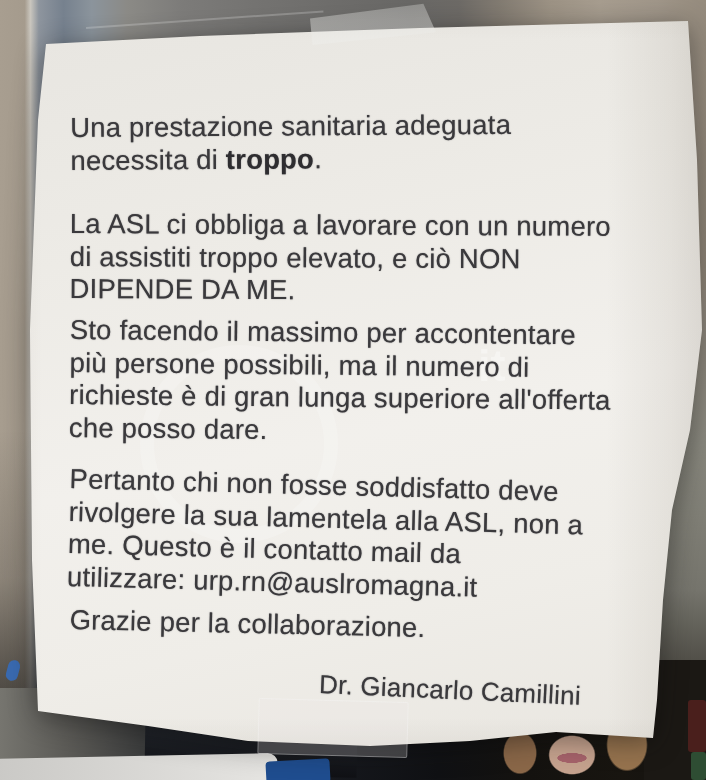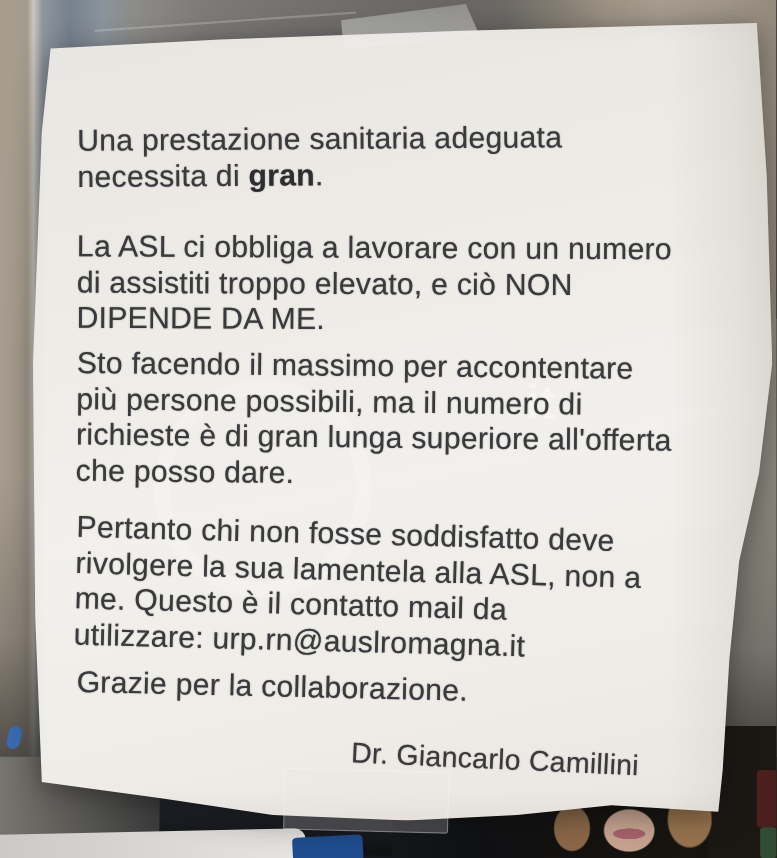--- a/index.html
+++ b/index.html
@@ -151,21 +151,21 @@
   <div class="person"></div>
 
   <div class="paper-wrap">
     <div class="paper">
       <div class="paper-shade"></div>
       <div class="watermark-ring"></div>
       <div class="watermark-text">it</div>
 
       <div class="para p1">
         <div class="line">Una prestazione sanitaria adeguata</div>
-        <div class="line"><span>necessita di </span><span class="bold">gran</span><span>.</span></div>
+        <div class="line"><span>necessita di </span><span class="bold">troppo</span><span>.</span></div>
       </div>
 
       <div class="para p2">
         <div class="line">La ASL ci obbliga a lavorare con un numero</div>
         <div class="line">di assistiti troppo elevato, e ciò NON</div>
         <div class="line">DIPENDE DA ME.</div>
       </div>
 
       <div class="para p3">
         <div class="line">Sto facendo il massimo per accontentare</div>

